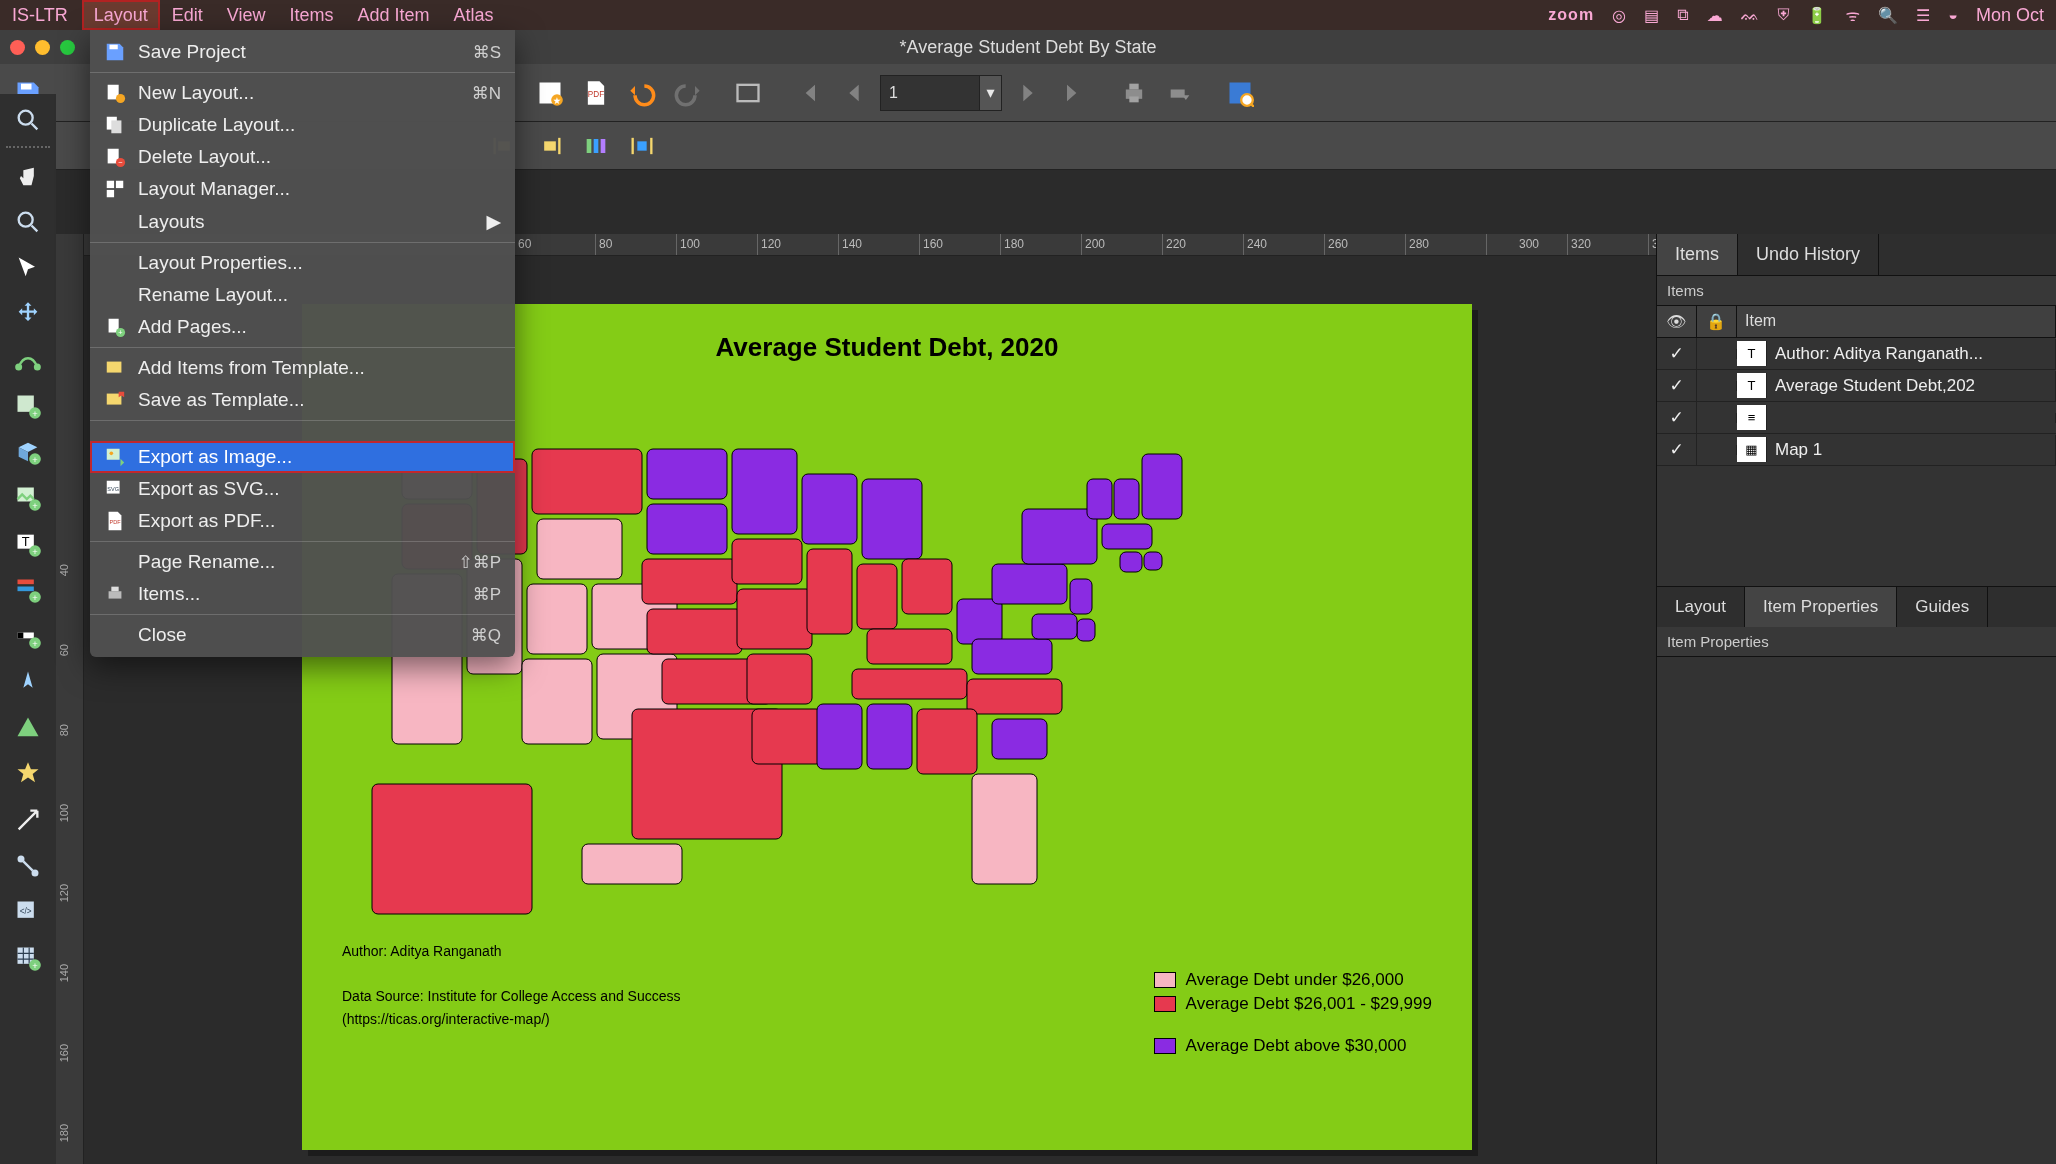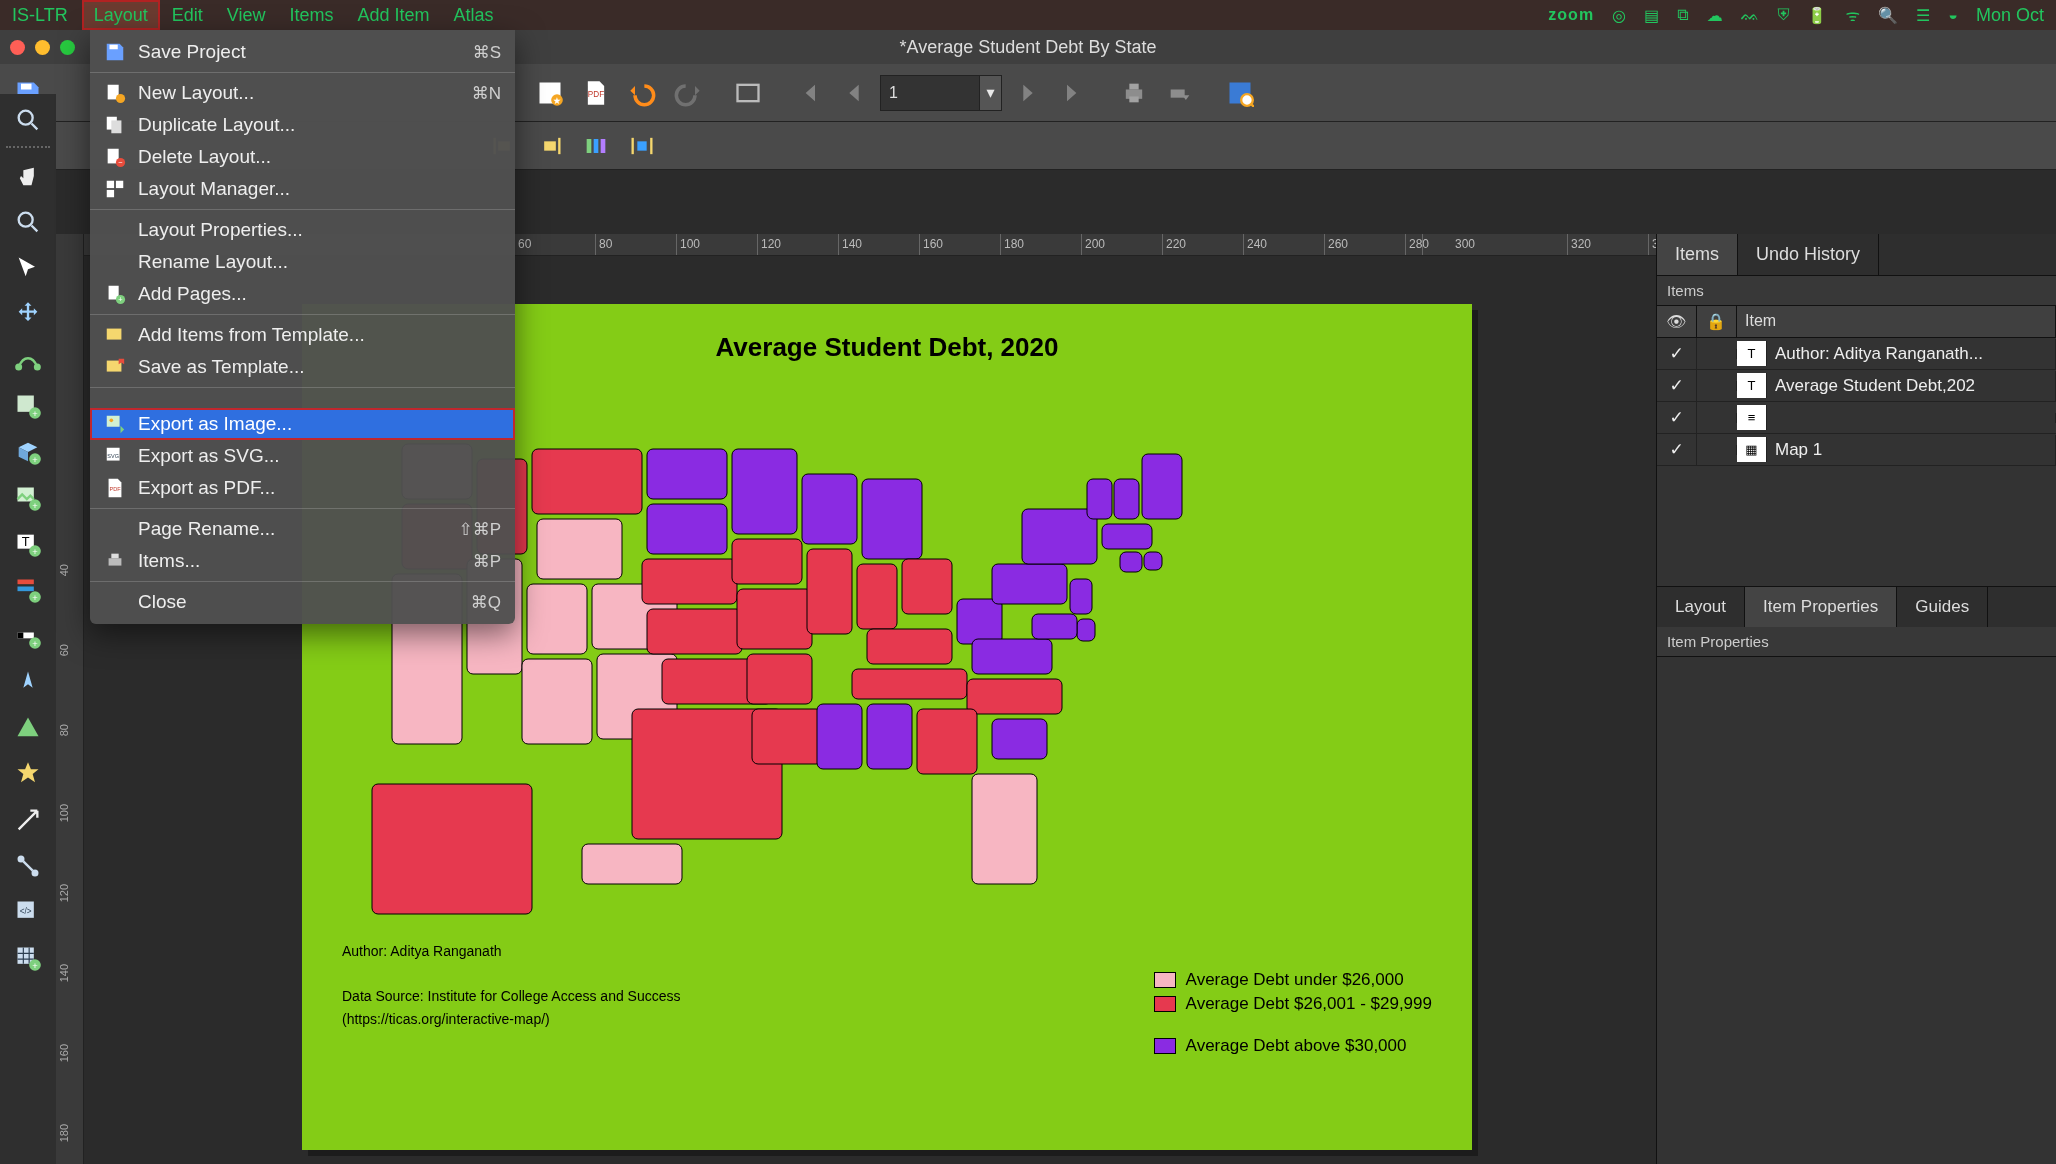--- a/index.html
+++ b/index.html
@@ -1,19 +1,19 @@
 <!DOCTYPE html>
 <html><head>
 <meta charset="utf-8">
 <style>
 * { margin: 0; padding: 0; box-sizing: border-box; font-family: -apple-system, BlinkMacSystemFont, "Helvetica Neue", Arial, sans-serif; -webkit-font-smoothing: antialiased; }
 html, body { width: 2056px; height: 1164px; background: #1e1e1e; overflow: hidden; color: #e8e8e8; }
 
 
-.mac-menubar { position: absolute; left:0; top:0; width:100%; height:30px; background:#3a2b28; display:flex; align-items:center; padding:0 12px; font-size:18px; color:#22c55e; }
+.mac-menubar { position: absolute; left:0; top:0; width:100%; height:30px; background:#3a2b28; display:flex; align-items:center; padding:0 12px; font-size:18px; color:#f9a8d4; }
 .mac-menubar .app-name { font-weight:500; margin-right:14px; }
 .mac-menubar .menu-item { padding:0 12px; height:100%; display:flex; align-items:center; cursor:default; }
 .mac-menubar .menu-item.active { background:#6b3b30; outline:2px solid #b22222; outline-offset:-2px; }
 .mac-menubar .right { margin-left:auto; display:flex; align-items:center; gap:18px; font-size:16px; }
 .mac-menubar .right .clock { font-size:18px; }
 
 
 .window { position:absolute; left:0; top:30px; width:100%; height:1134px; background:#2b2b2b; }
 .titlebar { height:34px; background:#3f3f3f; display:flex; align-items:center; padding:0 10px; position:relative; }
 .traffic { display:flex; gap:10px; }
@@ -246,21 +246,21 @@
       <div class="tick" style="left: 592px;">100</div>
       <div class="tick" style="left: 673px;">120</div>
       <div class="tick" style="left: 754px;">140</div>
       <div class="tick" style="left: 835px;">160</div>
       <div class="tick" style="left: 916px;">180</div>
       <div class="tick" style="left: 997px;">200</div>
       <div class="tick" style="left: 1078px;">220</div>
       <div class="tick" style="left: 1159px;">240</div>
       <div class="tick" style="left: 1240px;">260</div>
       <div class="tick" style="left: 1321px;">280</div>
-      <div class="tick" style="left: 1338px; padding-left: 32px;">300</div>
+      <div class="tick" style="left: 1402px; padding-left: 32px;">300</div>
       <div class="tick" style="left: 1483px;">320</div>
       <div class="tick" style="left: 1564px;">340</div>
     </div>
 
   <div class="left-tools">
     <div class="tb-btn">
         <svg class="svg-icon" viewBox="0 0 24 24" fill="none" stroke="#cde" stroke-width="2">
           <circle cx="10" cy="10" r="6"></circle>
           <path d="M15 15l5 5"></path>
         </svg>
@@ -568,20 +568,27 @@
     <div class="mi">
       <span class="icon">
         <svg class="svg-icon" viewBox="0 0 24 24">
           <rect x="3" y="3" width="8" height="8" fill="#fff"></rect>
           <rect x="13" y="3" width="8" height="8" fill="#fff"></rect>
           <rect x="3" y="13" width="8" height="8" fill="#fff"></rect>
         </svg>
       </span>
       <span class="label">Layout Manager...</span>
     </div>
+    <div class="mi">
+      <span class="icon">
+        <span style="width:22px;display:inline-block"></span>
+      </span>
+      <span class="label">Layouts</span>
+      <span class="chev">▶</span>
+    </div>
     <hr>
     <div class="mi">
       <span class="icon">
         <span style="width:22px;display:inline-block"></span>
       </span>
       <span class="label">Layout Properties...</span>
     </div>
     <div class="mi">
       <span class="icon">
         <span style="width:22px;display:inline-block"></span>

